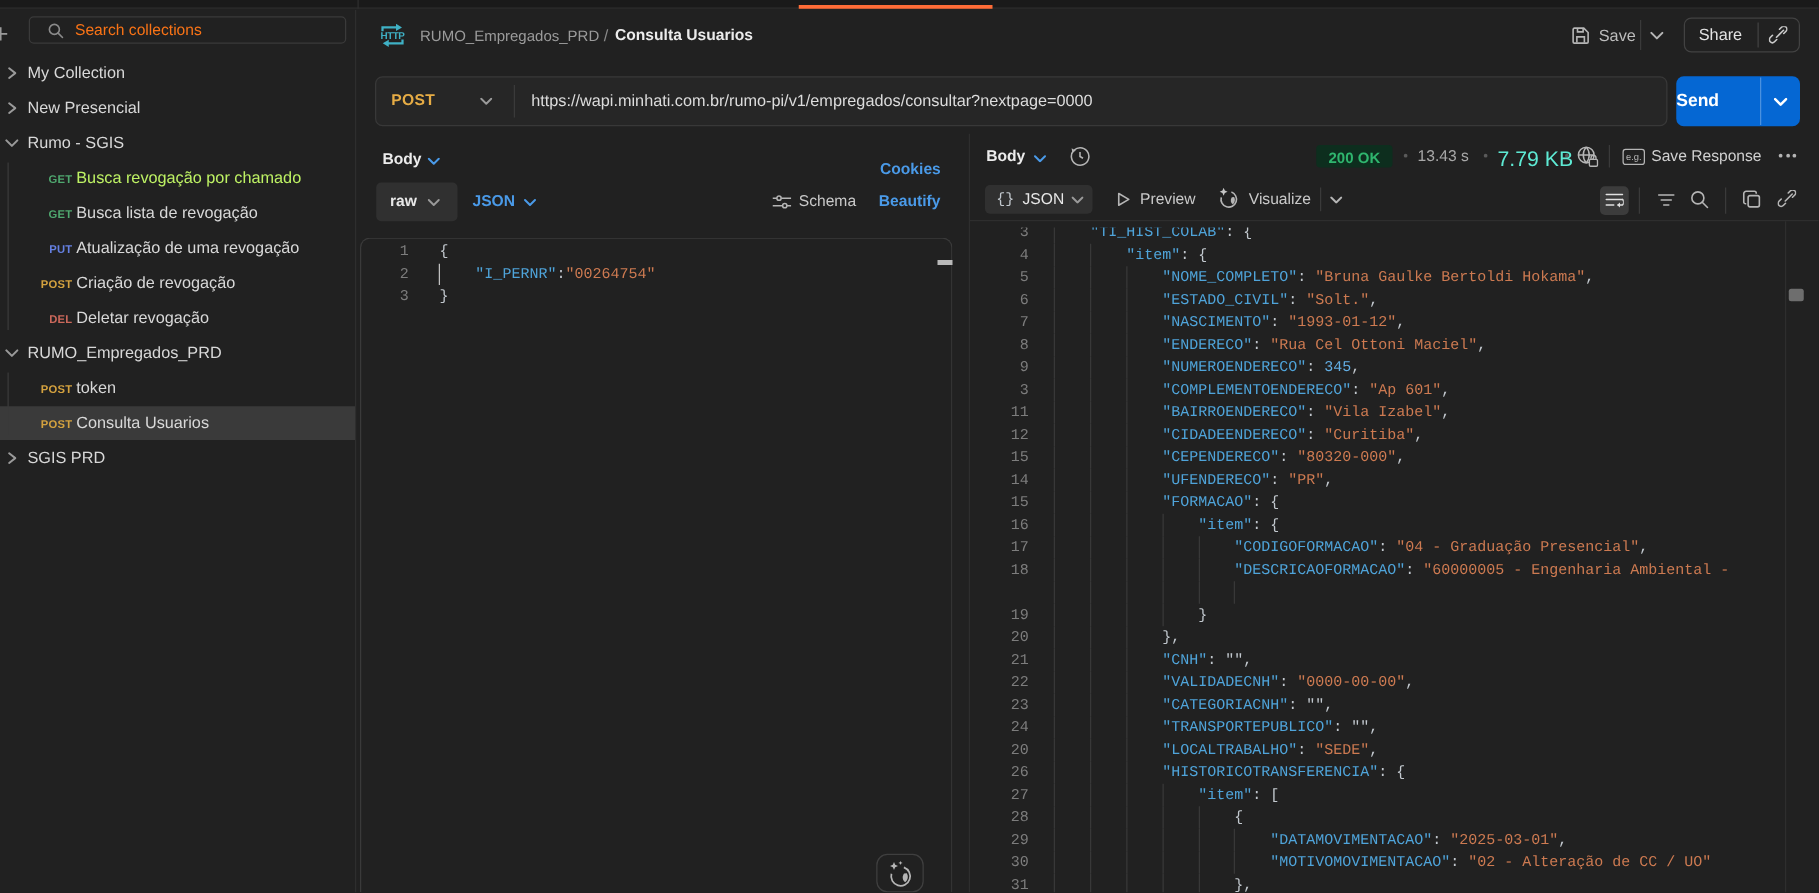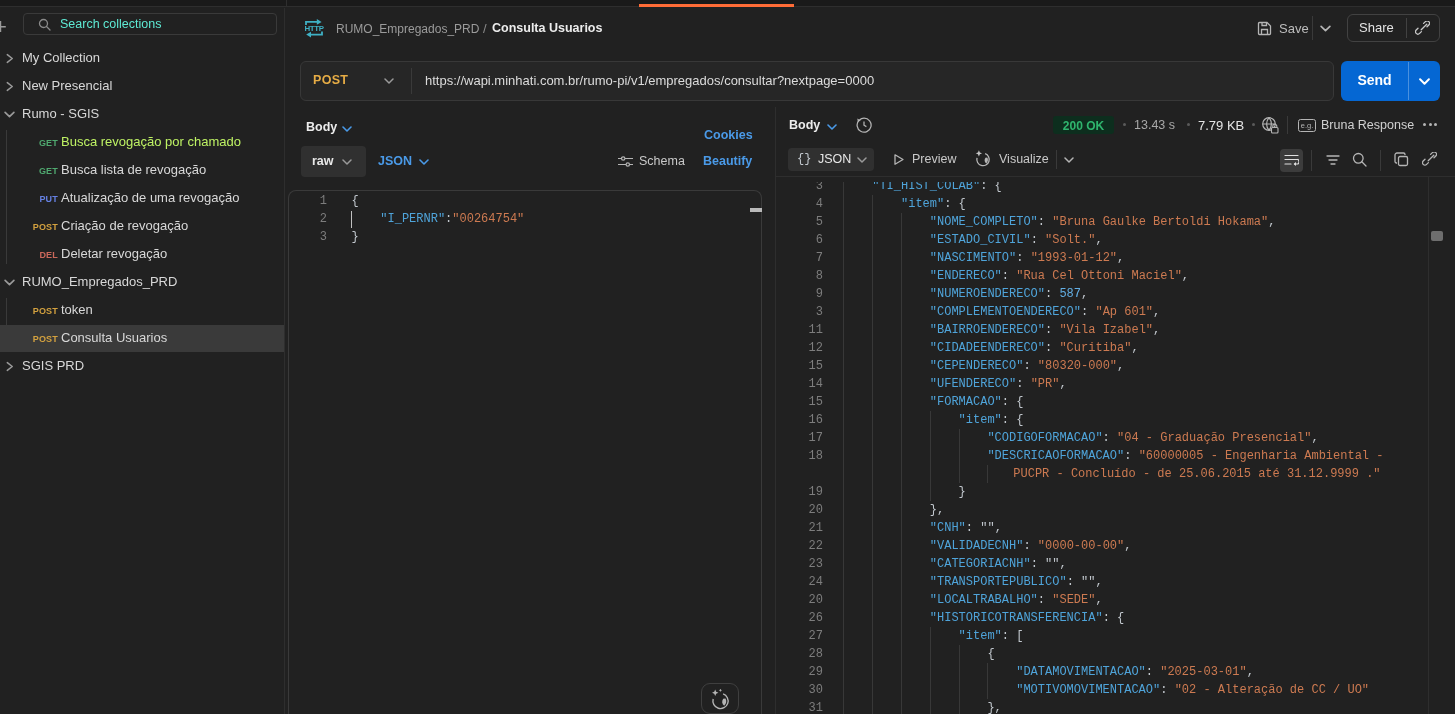--- a/index.html
+++ b/index.html
@@ -12,21 +12,21 @@
 <div class="abs" style="left:0;top:0;width:1455px;height:7px;background:#1a1a1a;border-bottom:1px solid #2e2e2e"></div>
 <div class="abs" style="left:639px;top:4px;width:155px;height:3px;background:#ff6c37"></div>
 <div class="abs" style="left:286px;top:0;width:1px;height:7px;background:#2e2e2e"></div>
 <div class="abs" style="left:0;top:8px;width:285px;height:706px;background:#212121;border-right:1px solid #2e2e2e">
 <div class="abs" style="left:-6px;top:6px;color:#9a9a9a;font-size:22px;font-weight:300">+</div>
 <div class="abs" style="left:23px;top:5px;width:254px;height:22px;border:1px solid #3a3a3a;border-radius:4px"></div>
 <svg class="abs" style="left:38px;top:10px" width="13" height="13" viewBox="0 0 13 13">
       <circle cx="5.5" cy="5.5" r="4" fill="none" stroke="#8a8a8a" stroke-width="1.3"></circle>
       <path d="M8.5 8.5 L12 12" stroke="#8a8a8a" stroke-width="1.3" stroke-linecap="round"></path>
     </svg>
-<div class="abs" style="left:60px;top:9px;color:#5eead4;font-size:12.5px">Search collections</div>
+<div class="abs" style="left:60px;top:9px;color:#f97316;font-size:12.5px">Search collections</div>
 <div class="abs" style="left:4px;top:45px">
       <svg width="11" height="11" viewBox="0 0 10 10">
         <path d="M3 1.5 L7.5 5 L3 8.5" fill="none" stroke="#9a9a9a" stroke-width="1.4" stroke-linecap="round" stroke-linejoin="round"></path>
       </svg>
     </div>
 <div class="abs" style="left:22px;top:42px;color:#d8d8d8;font-size:13px">My Collection</div>
 <div class="abs" style="left:4px;top:73px">
       <svg width="11" height="11" viewBox="0 0 10 10">
         <path d="M3 1.5 L7.5 5 L3 8.5" fill="none" stroke="#9a9a9a" stroke-width="1.4" stroke-linecap="round" stroke-linejoin="round"></path>
       </svg>
@@ -106,21 +106,21 @@
 <div class="abs" style="left:313px;top:73px;color:#e6ac45;font-size:12.5px;font-weight:700;letter-spacing:.3px">POST</div>
 <div class="abs" style="left:384px;top:78px">
     <svg width="10" height="6" viewBox="0 0 10 6">
       <path d="M1 1 L5 5 L9 1" fill="none" stroke="#9a9a9a" stroke-width="1.5" stroke-linecap="round" stroke-linejoin="round"></path>
     </svg>
   </div>
 <div class="abs" style="left:411px;top:68px;width:1px;height:26px;background:#3a3a3a"></div>
 <div class="abs" style="left:425px;top:73px;color:#dcdcdc;font-size:13px">https://wapi.minhati.com.br/rumo-pi/v1/empregados/consultar?nextpage=0000</div>
 <div class="abs" style="left:1341px;top:61px;width:99px;height:40px;background:#0567d3;border-radius:6px"></div>
 <div class="abs" style="left:1408px;top:62px;width:1px;height:38px;background:rgba(255,255,255,0.28)"></div>
-<div class="abs" style="left:1341px;top:72px;width:67px;text-align:center;color:#fff;font-size:14px;font-weight:700">Send</div>
+<div class="abs" style="left:1341px;top:72px;width:67px;text-align:left;color:#fff;font-size:14px;font-weight:700">Send</div>
 <div class="abs" style="left:1419px;top:78px">
     <svg width="11" height="7" viewBox="0 0 10 6">
       <path d="M1 1 L5 5 L9 1" fill="none" stroke="#fff" stroke-width="1.8" stroke-linecap="round" stroke-linejoin="round"></path>
     </svg>
   </div>
 <div class="abs" style="left:306px;top:120px;color:#ececec;font-size:12.5px;font-weight:700">Body</div>
 <div class="abs" style="left:342px;top:126px">
     <svg width="10" height="6" viewBox="0 0 10 6">
       <path d="M1 1 L5 5 L9 1" fill="none" stroke="#4a9ae8" stroke-width="1.6" stroke-linecap="round" stroke-linejoin="round"></path>
     </svg>
@@ -178,32 +178,32 @@
 <path d="M8 4.6 V8.2 L10.4 9.6"></path>
 </g>
 <path d="M1.3 1.6 l0.5 3.2 l3 -1.2 Z" fill="#b5b5b5"></path>
 </svg>
 <div class="abs" style="left:1053px;top:116px;width:61px;height:18px;background:#0d2e1e;border-radius:3px"></div>
 <div class="abs" style="left:1053px;top:119px;width:61px;text-align:center;color:#2fb56e;font-size:12px;font-weight:700">200 OK</div>
 <div class="abs" style="left:1122.5px;top:123px;width:3px;height:3px;border-radius:50%;background:#5a5a5a"></div>
 <div class="abs" style="left:1186.7px;top:123px;width:3px;height:3px;border-radius:50%;background:#5a5a5a"></div>
 <div class="abs" style="left:1251.5px;top:123px;width:3px;height:3px;border-radius:50%;background:#5a5a5a"></div>
 <div class="abs" style="left:1134px;top:118px;color:#a8a8a8;font-size:12.5px">13.43 s</div>
-<div class="abs" style="left:1198px;top:118px;color:#e5e5e5;font-size:13px">7.79 KB</div>
+<div class="abs" style="left:1198px;top:118px;color:#5eead4;font-size:17px">7.79 KB</div>
 <svg class="abs" style="left:1261px;top:116px" width="18" height="18" viewBox="0 0 18 18">
 <g fill="none" stroke="#b5b5b5" stroke-width="1.2">
 <circle cx="8" cy="8" r="6.3"></circle>
 <path d="M1.7 8 H14.3 M8 1.7 a9.5 9.5 0 0 1 0 12.6 M8 1.7 a9.5 9.5 0 0 0 0 12.6"></path>
 </g>
 <rect x="10.5" y="11.5" width="6.5" height="5.5" rx="1" fill="#212121" stroke="#b5b5b5" stroke-width="1.1"></rect>
 <path d="M11.8 11.5 v-1.2 a2 2 0 0 1 4 0 v1.2" fill="none" stroke="#b5b5b5" stroke-width="1.1"></path>
 </svg>
 <div class="abs" style="left:1287px;top:116px;width:1px;height:18px;background:#3a3a3a"></div>
 <div class="abs" style="left:1298px;top:119px;width:18px;height:13px;border:1px solid #b5b5b5;border-radius:2.5px;color:#b5b5b5;font-size:7.5px;text-align:center;line-height:11px">e.g.</div>
-<div class="abs" style="left:1321px;top:118px;color:#d0d0d0;font-size:12.5px">Bruna Response</div>
+<div class="abs" style="left:1321px;top:118px;color:#d0d0d0;font-size:12.5px">Save Response</div>
 <div class="abs" style="left:1423.0px;top:123px;width:3.2px;height:3.2px;border-radius:50%;background:#b5b5b5"></div>
 <div class="abs" style="left:1428.5px;top:123px;width:3.2px;height:3.2px;border-radius:50%;background:#b5b5b5"></div>
 <div class="abs" style="left:1434.0px;top:123px;width:3.2px;height:3.2px;border-radius:50%;background:#b5b5b5"></div>
 <div class="abs" style="left:788px;top:148px;width:86px;height:23px;background:#303030;border-radius:4px"></div>
 <div class="abs" style="left:797px;top:152px;color:#c2c8ce;font-size:12px;font-family:'Liberation Mono',monospace">{}</div>
 <div class="abs" style="left:818px;top:152px;color:#e8e8e8;font-size:12.5px">JSON</div>
 <div class="abs" style="left:857px;top:157px">
     <svg width="10" height="6" viewBox="0 0 10 6">
       <path d="M1 1 L5 5 L9 1" fill="none" stroke="#9a9a9a" stroke-width="1.5" stroke-linecap="round" stroke-linejoin="round"></path>
     </svg>
@@ -261,31 +261,30 @@
   </svg>
 <div class="abs" style="left:776px;top:176px;width:679px;height:1px;background:#2e2e2e"></div>
 <div class="abs" style="left:776px;top:182px;width:679px;height:532px;overflow:hidden">
     <div class="abs" style="left:-776px;top:-182px;width:1455px;height:714px">
 <div class="crow" style="top:176.5px;left:872.2px"><span class="k">"TI_HIST_COLAB"</span><span class="p">: {</span></div>
 <div class="crow" style="top:194.5px;left:901.0px"><span class="k">"item"</span><span class="p">: {</span></div>
 <div class="crow" style="top:212.5px;left:929.8px"><span class="k">"NOME_COMPLETO"</span><span class="p">: </span><span class="s">"Bruna Gaulke Bertoldi Hokama"</span><span class="p">,</span></div>
 <div class="crow" style="top:230.5px;left:929.8px"><span class="k">"ESTADO_CIVIL"</span><span class="p">: </span><span class="s">"Solt."</span><span class="p">,</span></div>
 <div class="crow" style="top:248.5px;left:929.8px"><span class="k">"NASCIMENTO"</span><span class="p">: </span><span class="s">"1993-01-12"</span><span class="p">,</span></div>
 <div class="crow" style="top:266.5px;left:929.8px"><span class="k">"ENDERECO"</span><span class="p">: </span><span class="s">"Rua Cel Ottoni Maciel"</span><span class="p">,</span></div>
-<div class="crow" style="top:284.5px;left:929.8px"><span class="k">"NUMEROENDERECO"</span><span class="p">: </span><span class="n">587</span><span class="p">,</span></div>
+<div class="crow" style="top:284.5px;left:929.8px"><span class="k">"NUMEROENDERECO"</span><span class="p">: </span><span class="n">345</span><span class="p">,</span></div>
 <div class="crow" style="top:302.5px;left:929.8px"><span class="k">"COMPLEMENTOENDERECO"</span><span class="p">: </span><span class="s">"Ap 601"</span><span class="p">,</span></div>
 <div class="crow" style="top:320.5px;left:929.8px"><span class="k">"BAIRROENDERECO"</span><span class="p">: </span><span class="s">"Vila Izabel"</span><span class="p">,</span></div>
 <div class="crow" style="top:338.5px;left:929.8px"><span class="k">"CIDADEENDERECO"</span><span class="p">: </span><span class="s">"Curitiba"</span><span class="p">,</span></div>
 <div class="crow" style="top:356.5px;left:929.8px"><span class="k">"CEPENDERECO"</span><span class="p">: </span><span class="s">"80320-000"</span><span class="p">,</span></div>
 <div class="crow" style="top:374.5px;left:929.8px"><span class="k">"UFENDERECO"</span><span class="p">: </span><span class="s">"PR"</span><span class="p">,</span></div>
 <div class="crow" style="top:392.5px;left:929.8px"><span class="k">"FORMACAO"</span><span class="p">: {</span></div>
 <div class="crow" style="top:410.5px;left:958.6px"><span class="k">"item"</span><span class="p">: {</span></div>
 <div class="crow" style="top:428.5px;left:987.4px"><span class="k">"CODIGOFORMACAO"</span><span class="p">: </span><span class="s">"04 - Graduação Presencial"</span><span class="p">,</span></div>
 <div class="crow" style="top:446.5px;left:987.4px"><span class="k">"DESCRICAOFORMACAO"</span><span class="p">: </span><span class="s">"60000005 - Engenharia Ambiental -</span></div>
-<div class="crow" style="top:464.5px;left:1013.3px"><span class="s">PUCPR - Concluído - de 25.06.2015 até 31.12.9999 ."</span></div>
 <div class="crow" style="top:482.5px;left:958.6px"><span class="p">}</span></div>
 <div class="crow" style="top:500.5px;left:929.8px"><span class="p">},</span></div>
 <div class="crow" style="top:518.5px;left:929.8px"><span class="k">"CNH"</span><span class="p">: </span><span class="e">""</span><span class="p">,</span></div>
 <div class="crow" style="top:536.5px;left:929.8px"><span class="k">"VALIDADECNH"</span><span class="p">: </span><span class="s">"0000-00-00"</span><span class="p">,</span></div>
 <div class="crow" style="top:554.5px;left:929.8px"><span class="k">"CATEGORIACNH"</span><span class="p">: </span><span class="e">""</span><span class="p">,</span></div>
 <div class="crow" style="top:572.5px;left:929.8px"><span class="k">"TRANSPORTEPUBLICO"</span><span class="p">: </span><span class="e">""</span><span class="p">,</span></div>
 <div class="crow" style="top:590.5px;left:929.8px"><span class="k">"LOCALTRABALHO"</span><span class="p">: </span><span class="s">"SEDE"</span><span class="p">,</span></div>
 <div class="crow" style="top:608.5px;left:929.8px"><span class="k">"HISTORICOTRANSFERENCIA"</span><span class="p">: {</span></div>
 <div class="crow" style="top:626.5px;left:958.6px"><span class="k">"item"</span><span class="p">: [</span></div>
 <div class="crow" style="top:644.5px;left:987.4px"><span class="p">{</span></div>

